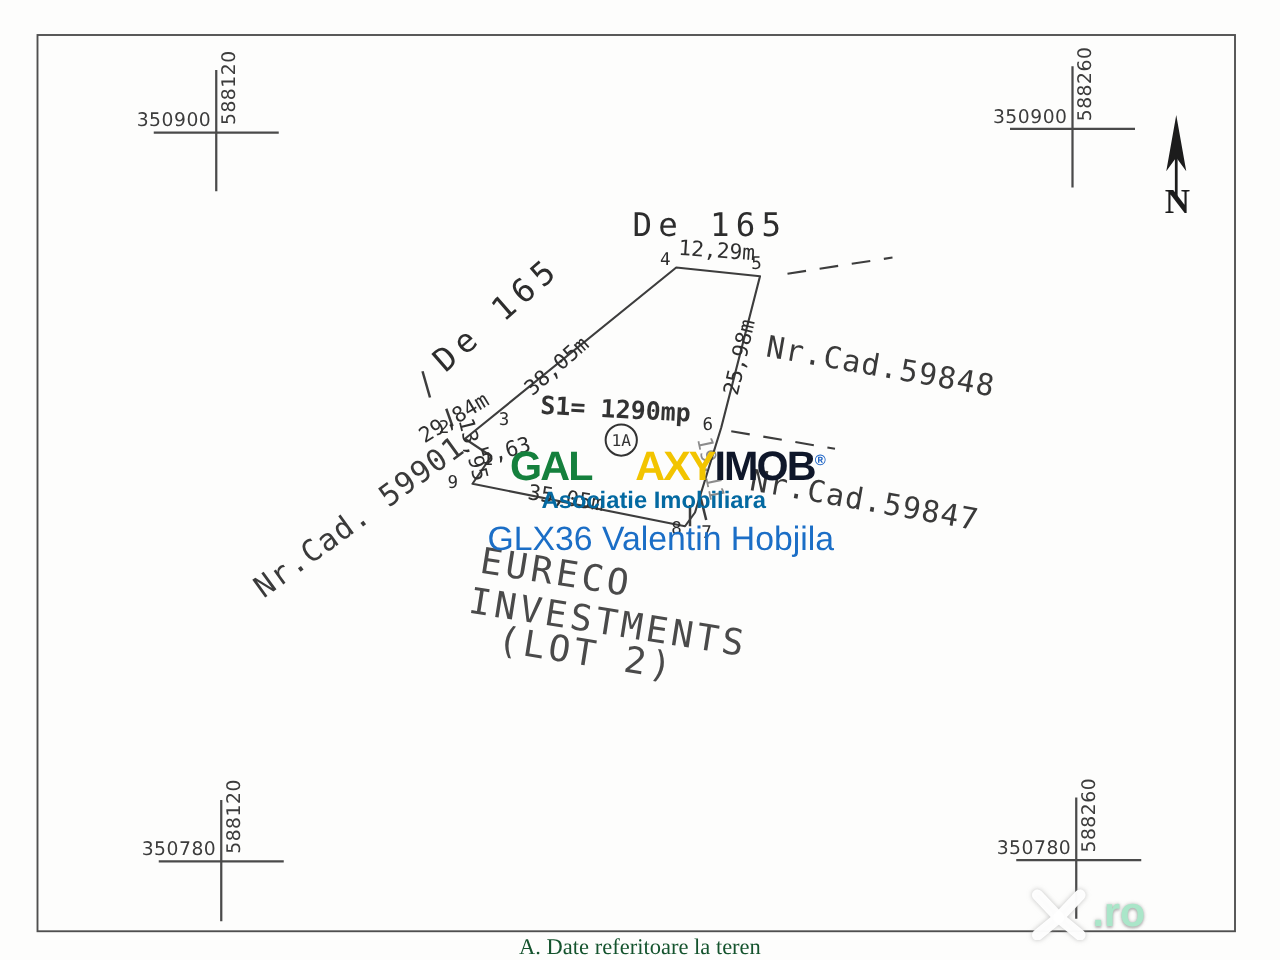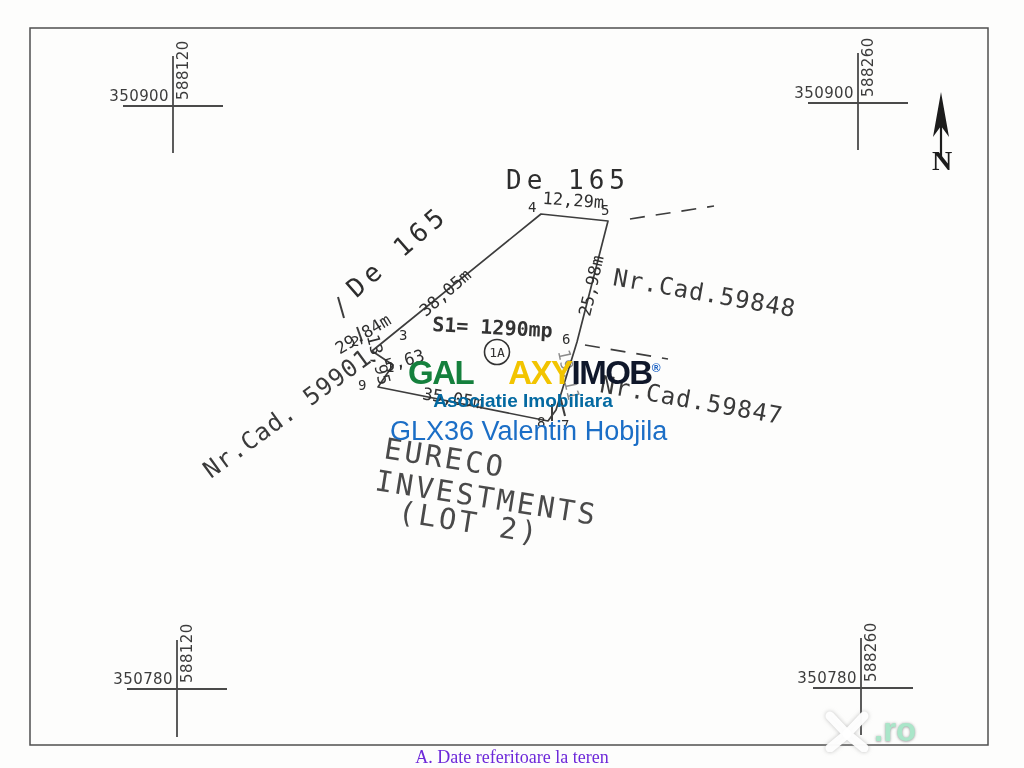--- a/index.html
+++ b/index.html
@@ -39,21 +39,21 @@
     font-family:"Liberation Sans",sans-serif;font-weight:700;font-size:33px;
     color:rgba(255,255,255,.96);
     text-shadow:0 0 3px rgba(150,150,150,.65),0 1px 2px rgba(140,140,140,.5);
     user-select:none;
   }
   .wm-site .tld{color:#aae6c9;}
   .wm-site svg{filter:drop-shadow(0 0 2px rgba(150,150,150,.6));}
 
   .caption{
     position:absolute;left:0;top:747px;width:1024px;text-align:center;
-    font-family:"Liberation Serif",serif;font-size:18px;color:#6d28d9;
+    font-family:"Liberation Serif",serif;font-size:18px;color:#14532d;
   }
 </style>
 </head>
 <body>
 
 <div class="stage">
 
 <svg width="1024" height="768" viewBox="0 0 1024 768">
 
   <rect x="30" y="28" width="958" height="717" fill="none" stroke="#4f4f4f" stroke-width="1.5"></rect>

